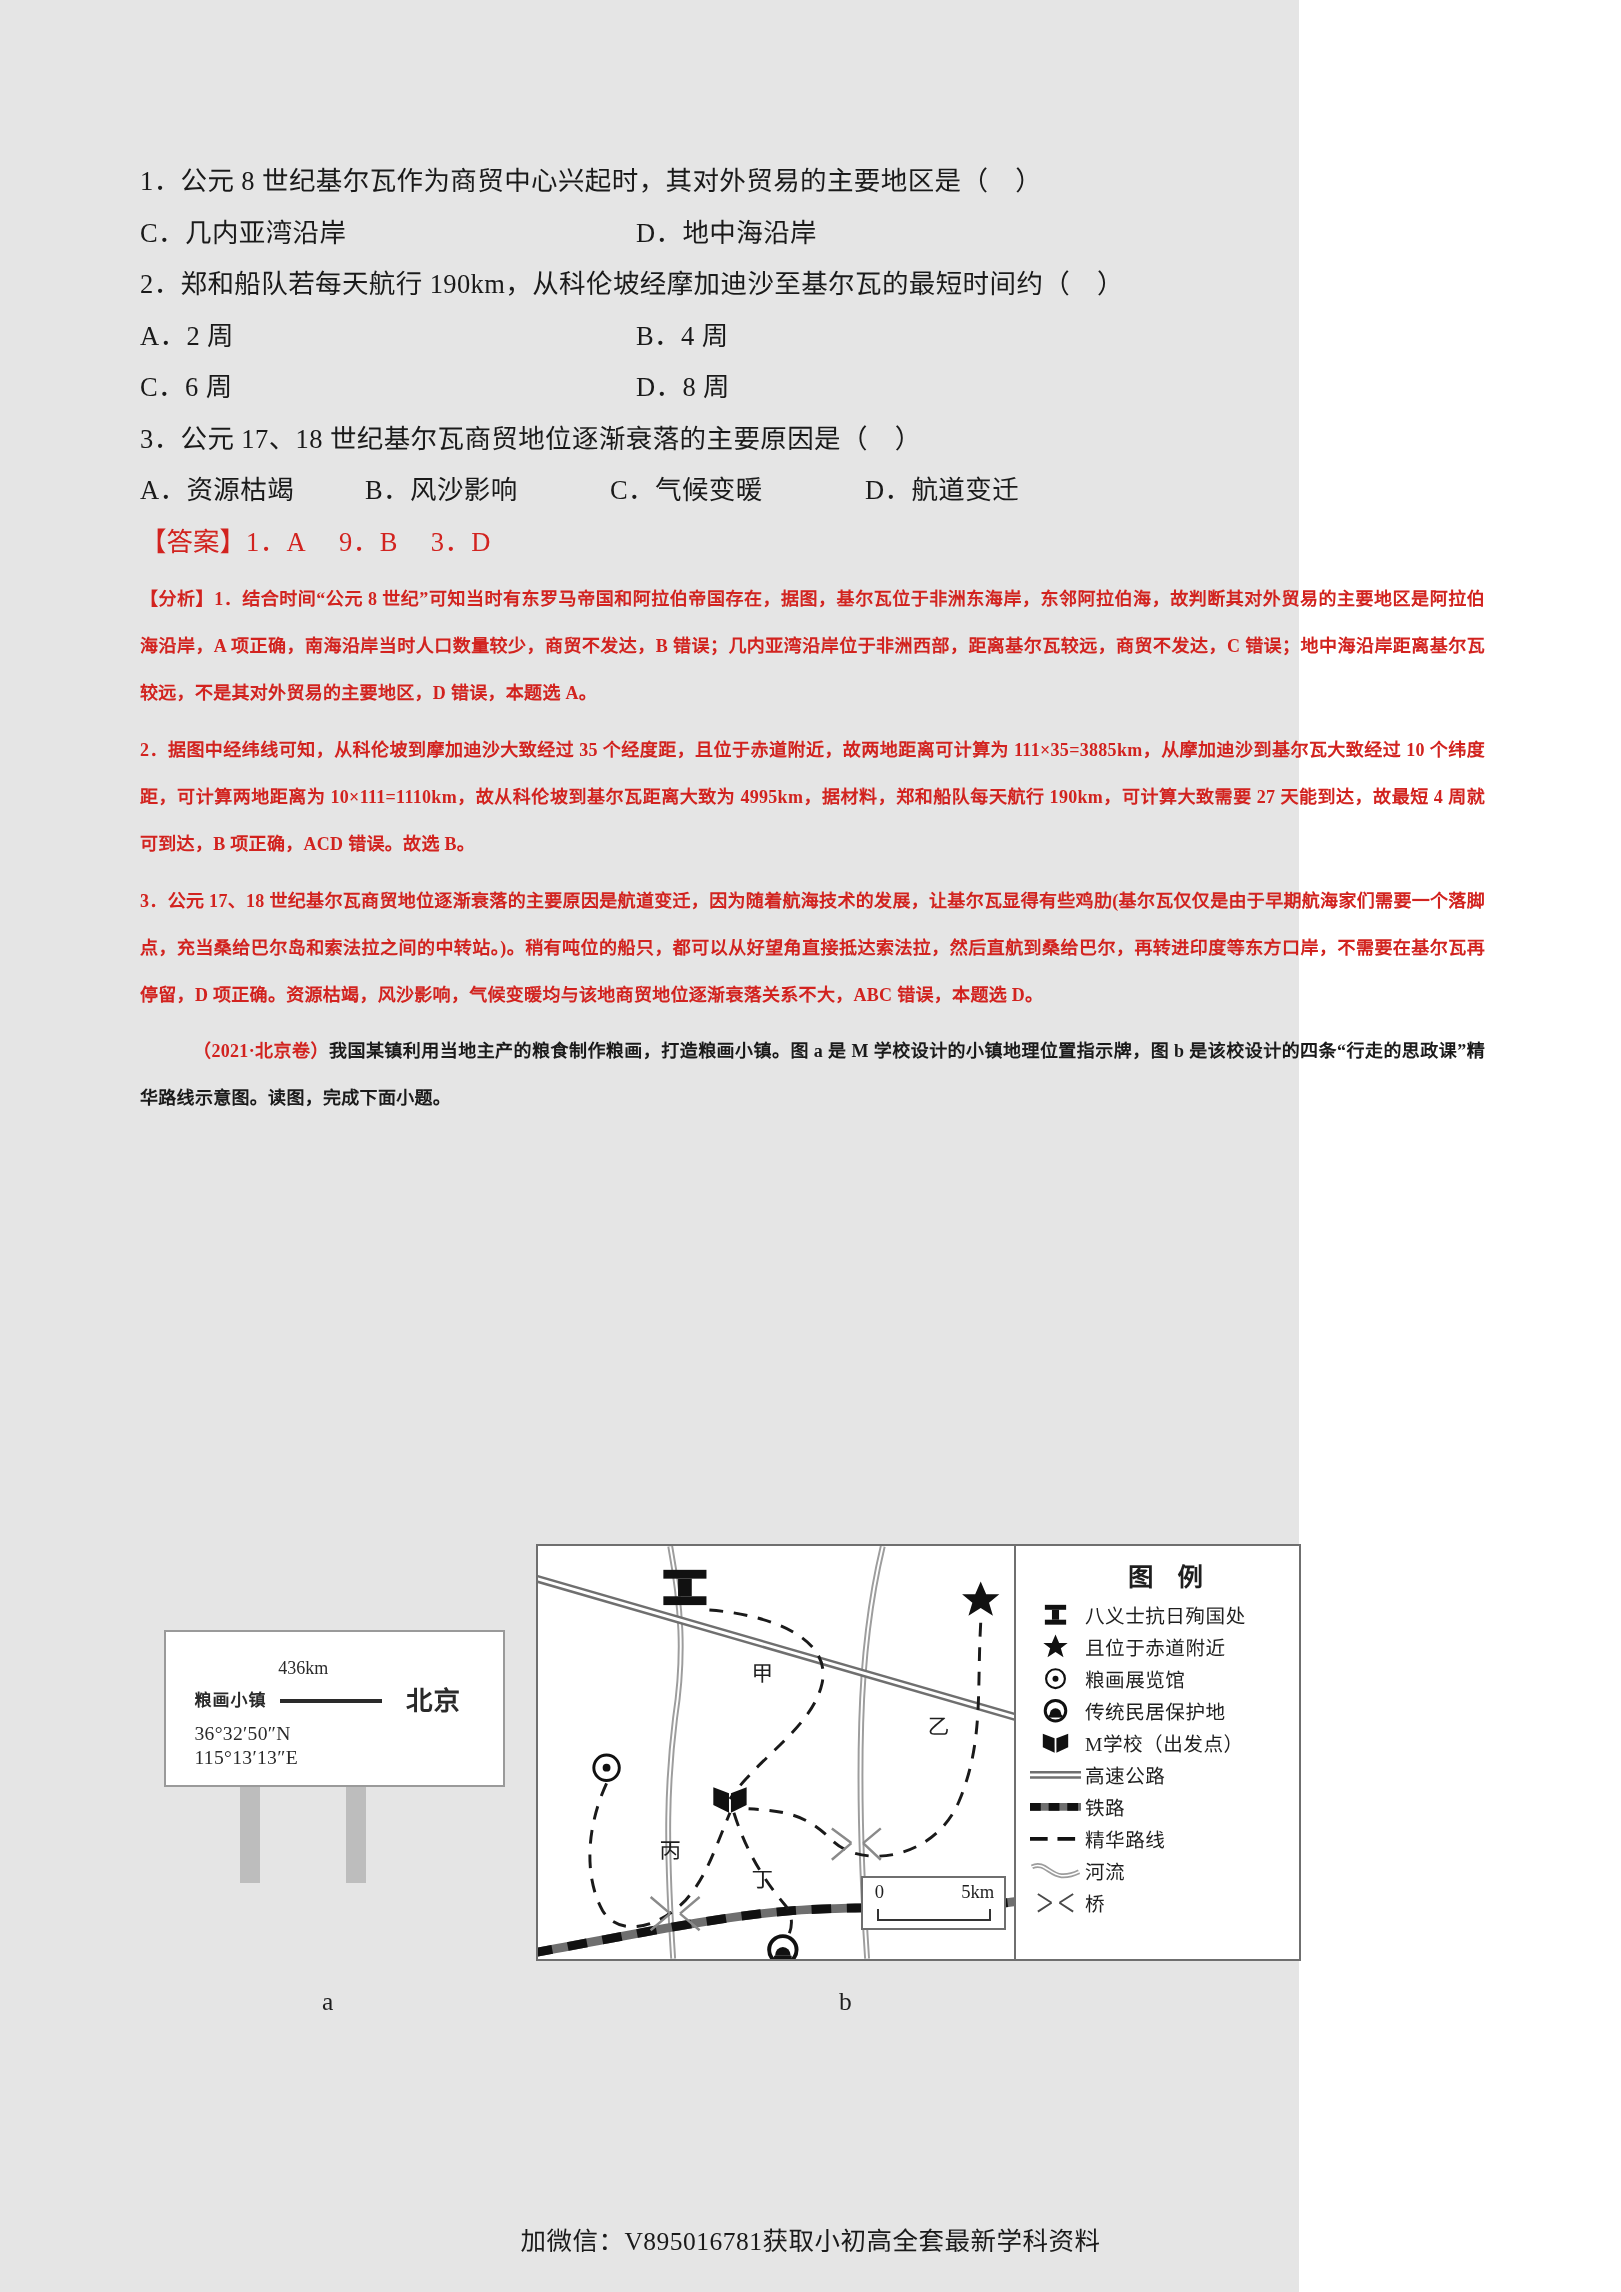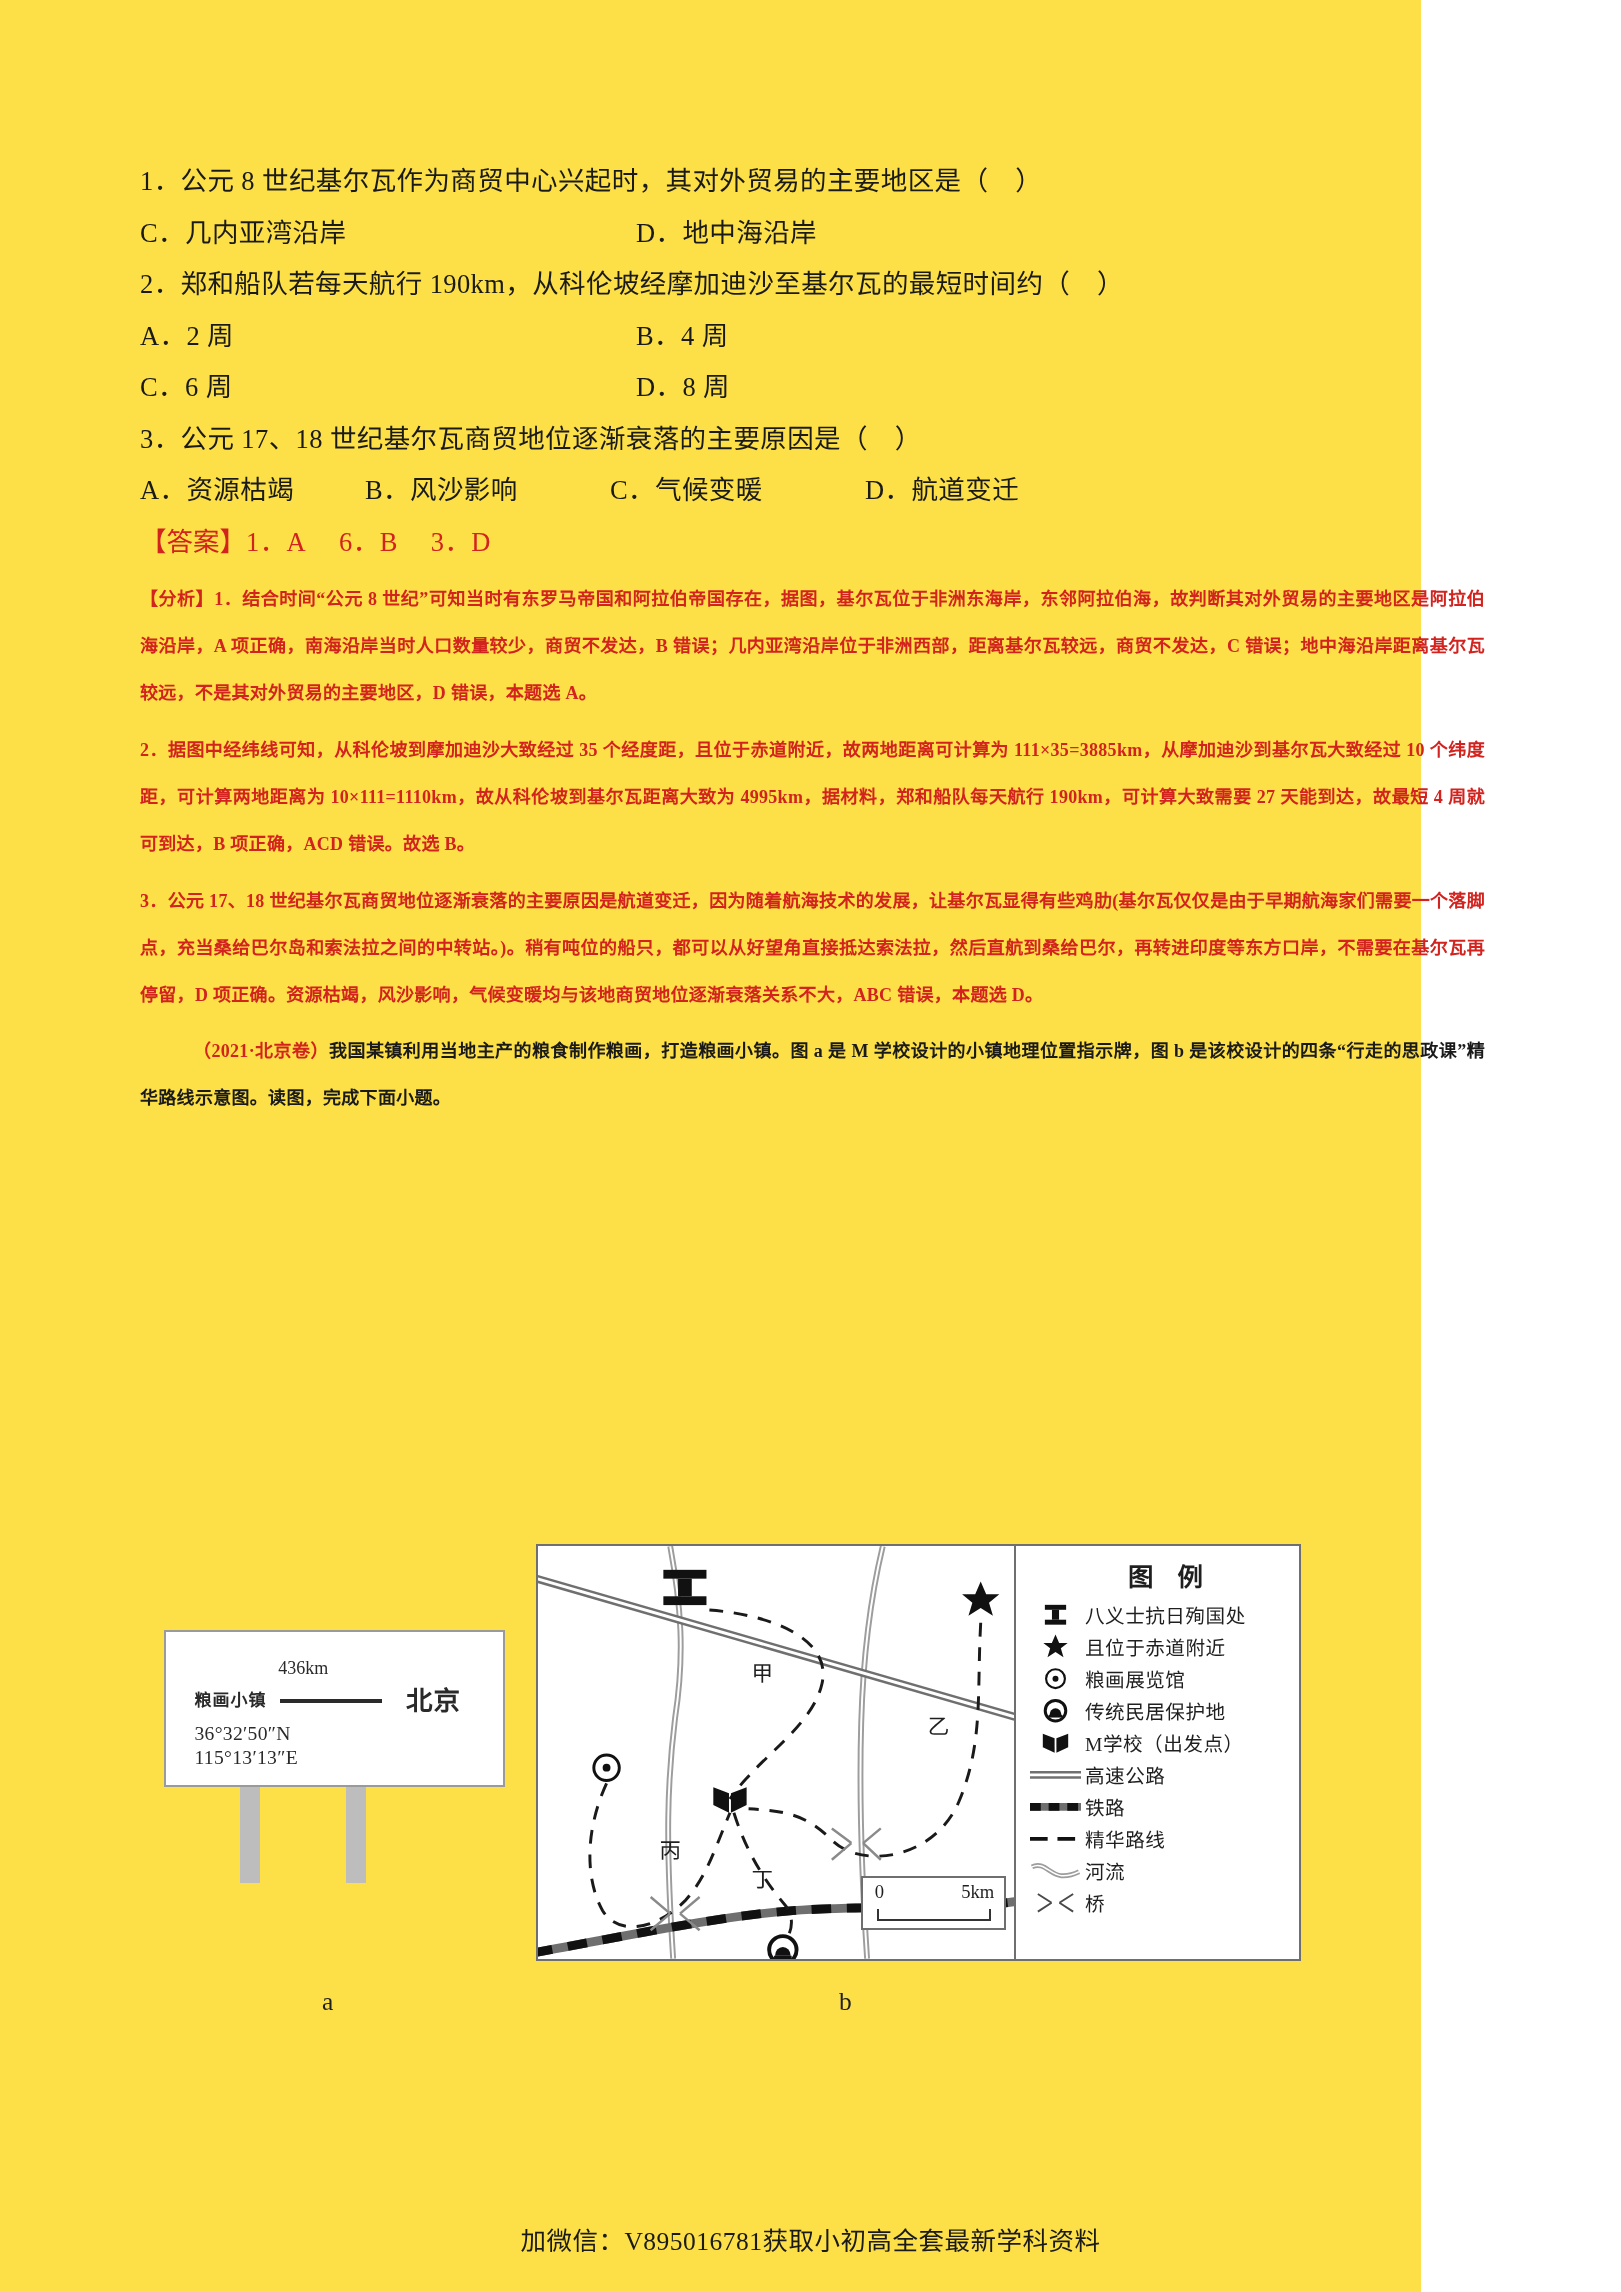--- a/index.html
+++ b/index.html
@@ -12,23 +12,23 @@
     width: 1621px;
     height: 2293px;
     position: relative;
     font-family: "Liberation Serif", "DejaVu Serif", serif;
     color: #1a1a1a;
     overflow: hidden;
   }
   .page {
     position: absolute;
     left: 0; top: 0;
-    width: 1421px;
+    width: 1299px;
     height: 2293px;
-    background: #fde047;
+    background: #e5e5e5;
   }
   .content {
     position: absolute;
     left: 140px;
     top: 167px;
     width: 1345px;
   }
 
   
   .qline {
@@ -313,21 +313,21 @@
 
     <p class="qline">3．公元 17、18 世纪基尔瓦商贸地位逐渐衰落的主要原因是（　）</p>
     <div class="opts four">
       <span class="opt">A．资源枯竭</span>
       <span class="opt">B．风沙影响</span>
       <span class="opt">C．气候变暖</span>
       <span class="opt">D．航道变迁</span>
     </div>
 
     <p class="ans-line red">
-      <span class="tag">【答案】</span><span>1．A</span><span class="sp"></span><span>6．B</span><span class="sp"></span><span>3．D</span>
+      <span class="tag">【答案】</span><span>1．A</span><span class="sp"></span><span>9．B</span><span class="sp"></span><span>3．D</span>
     </p>
 
     <p class="para red blk"><span class="tag">【分析】</span><span>1．结合时间“公元 8 世纪”可知当时有东罗马帝国和阿拉伯帝国存在，据图，基尔瓦位于非洲东海岸，东邻阿拉伯海，故判断其对外贸易的主要地区是阿拉伯海沿岸，A 项正确，南海沿岸当时人口数量较少，商贸不发达，B 错误；几内亚湾沿岸位于非洲西部，距离基尔瓦较远，商贸不发达，C 错误；地中海沿岸距离基尔瓦较远，不是其对外贸易的主要地区，D 错误，本题选 A。</span></p>
     <p class="para red blk">2．据图中经纬线可知，从科伦坡到摩加迪沙大致经过 35 个经度距，且位于赤道附近，故两地距离可计算为 111×35=3885km，从摩加迪沙到基尔瓦大致经过 10 个纬度距，可计算两地距离为 10×111=1110km，故从科伦坡到基尔瓦距离大致为 4995km，据材料，郑和船队每天航行 190km，可计算大致需要 27 天能到达，故最短 4 周就可到达，B 项正确，ACD 错误。故选 B。</p>
     <p class="para red blk">3．公元 17、18 世纪基尔瓦商贸地位逐渐衰落的主要原因是航道变迁，因为随着航海技术的发展，让基尔瓦显得有些鸡肋(基尔瓦仅仅是由于早期航海家们需要一个落脚点，充当桑给巴尔岛和索法拉之间的中转站。)。稍有吨位的船只，都可以从好望角直接抵达索法拉，然后直航到桑给巴尔，再转进印度等东方口岸，不需要在基尔瓦再停留，D 项正确。资源枯竭，风沙影响，气候变暖均与该地商贸地位逐渐衰落关系不大，ABC 错误，本题选 D。</p>
 
     <p class="para indent"><span class="red">（2021·北京卷）</span><span>我国某镇利用当地主产的粮食制作粮画，打造粮画小镇。图 a 是 M 学校设计的小镇地理位置指示牌，图 b 是该校设计的四条“行走的思政课”精华路线示意图。读图，完成下面小题。</span></p>
 
   </div>
 

